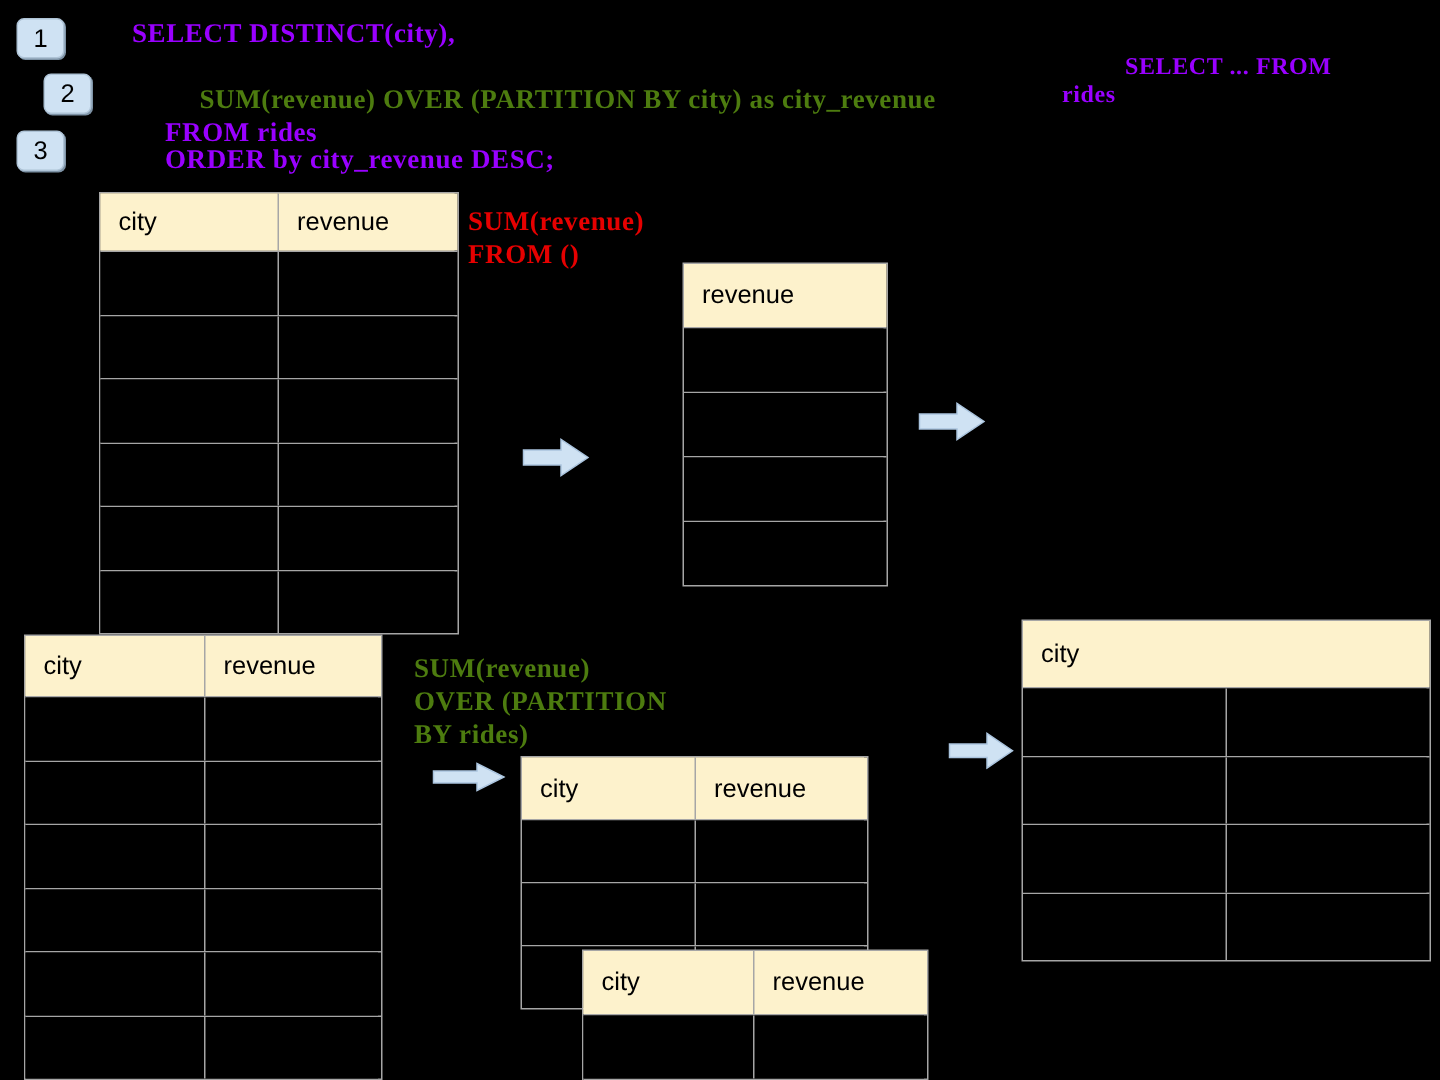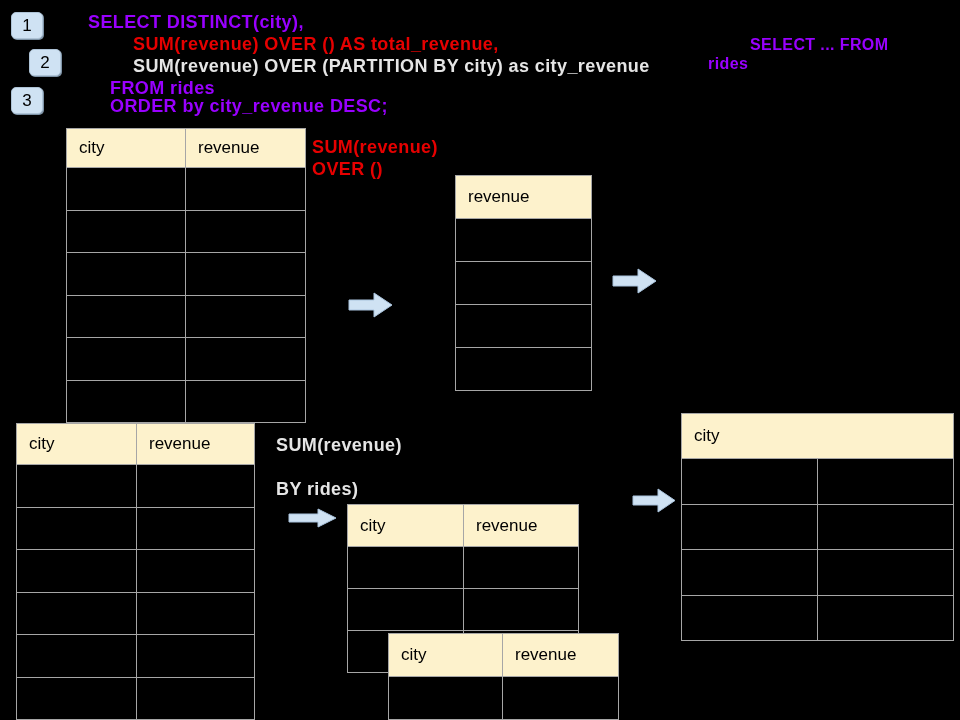--- a/index.html
+++ b/index.html
@@ -4,27 +4,27 @@
 <style>
   html,body { margin:0; padding:0; background:#000; }
   .canvas {
     position:relative; width:960px; height:720px;
     background:#000; overflow:hidden;
     font-family:"Liberation Sans", sans-serif;
   }
   
   .code {
     position:absolute;
-    font-family:Liberation Sans, sans-serif;
+    font-family:Liberation Serif, serif;
     font-weight:bold; font-size:18px; line-height:22px;
     letter-spacing:0.4px; white-space:pre;
   }
   .purple { color:#9900ff; }
   .red    { color:#e60000; }
-  .green  { color:#e5e5e5; }
+  .green  { color:#4d7c0f; }
   .snippet { font-size:16px; line-height:19px; }
   
   .badge {
     position:absolute; width:30px; height:25px;
     background:#cfe2f3; border:1px solid #aec3d6; border-radius:5px;
     box-shadow:1px 1px 0 #7e93a6;
     color:#000; font-size:17px;
     display:flex; align-items:center; justify-content:center;
   }
   
@@ -49,32 +49,32 @@
 </head>
 <body>
 
 <div class="canvas">
 
   <div class="badge" style="left:11px; top:12px;">1</div>
   <div class="badge" style="left:29px; top:49px;">2</div>
   <div class="badge" style="left:11px; top:87px;">3</div>
 
   <div class="code purple" style="left:88px;  top:11px;">SELECT DISTINCT(city),</div>
-  <div class="code red" style="left:133px; top:33px;">SUM(revenue) OVER () AS total_revenue,</div>
   <div class="code green" style="left:133px; top:55px;">SUM(revenue) OVER (PARTITION BY city) as city_revenue</div>
   <div class="code purple" style="left:110px; top:77px;">FROM rides</div>
   <div class="code purple" style="left:110px; top:95px;">ORDER by city_revenue DESC;</div>
 
   <div class="code purple snippet" style="left:750px; top:35px;">SELECT ... FROM</div>
   <div class="code purple snippet" style="left:708px; top:54px;">rides</div>
 
   <div class="code red" style="left:312px; top:136px;">SUM(revenue)</div>
-  <div class="code red" style="left:312px; top:158px;">OVER ()</div>
+  <div class="code red" style="left:312px; top:158px;">FROM ()</div>
 
   <div class="code green" style="left:276px; top:434px;">SUM(revenue)</div>
+  <div class="code green" style="left:276px; top:456px;">OVER (PARTITION</div>
   <div class="code green" style="left:276px; top:478px;">BY rides)</div>
 
   <div class="tbl tA" style="left:66px; top:128px; width:238px;">
     <div class="trow head">
       <div class="tcell" style="width:118px;">city</div>
       <div class="tcell" style="width:118px;">revenue</div>
     </div>
     <div class="trow">
         <div class="tcell" style="width:118px;"></div>
         <div class="tcell" style="width:118px;"></div>

